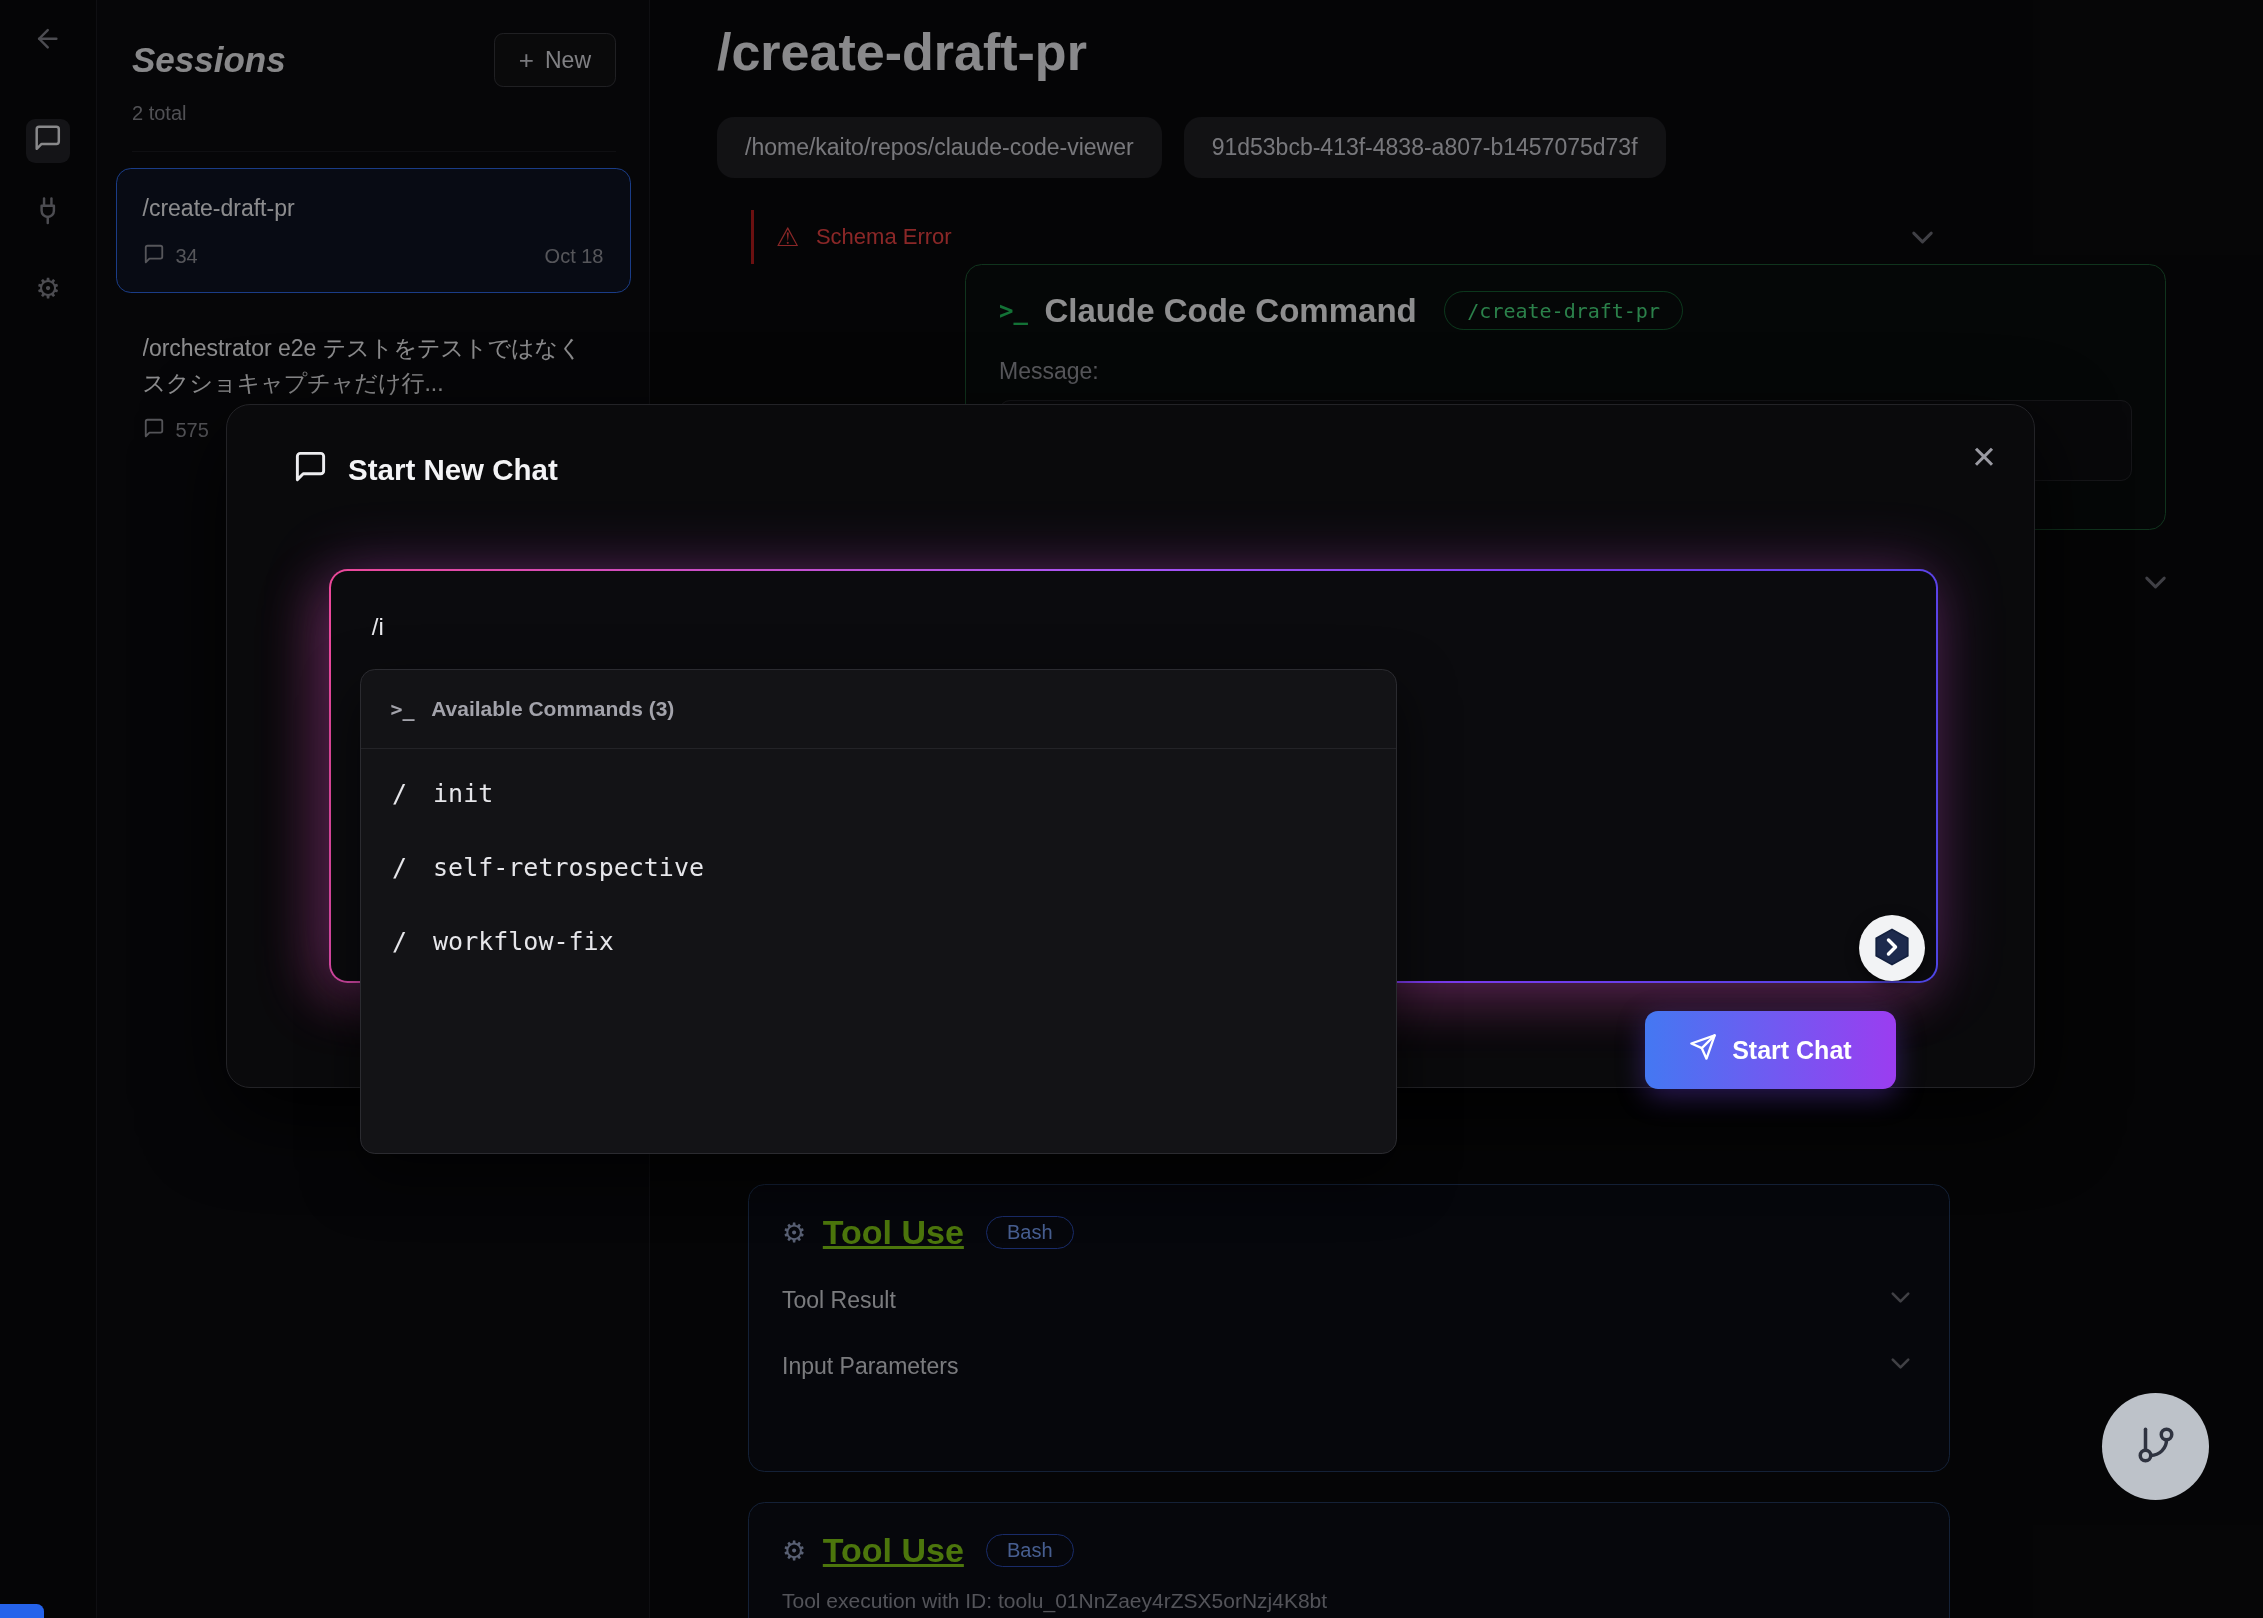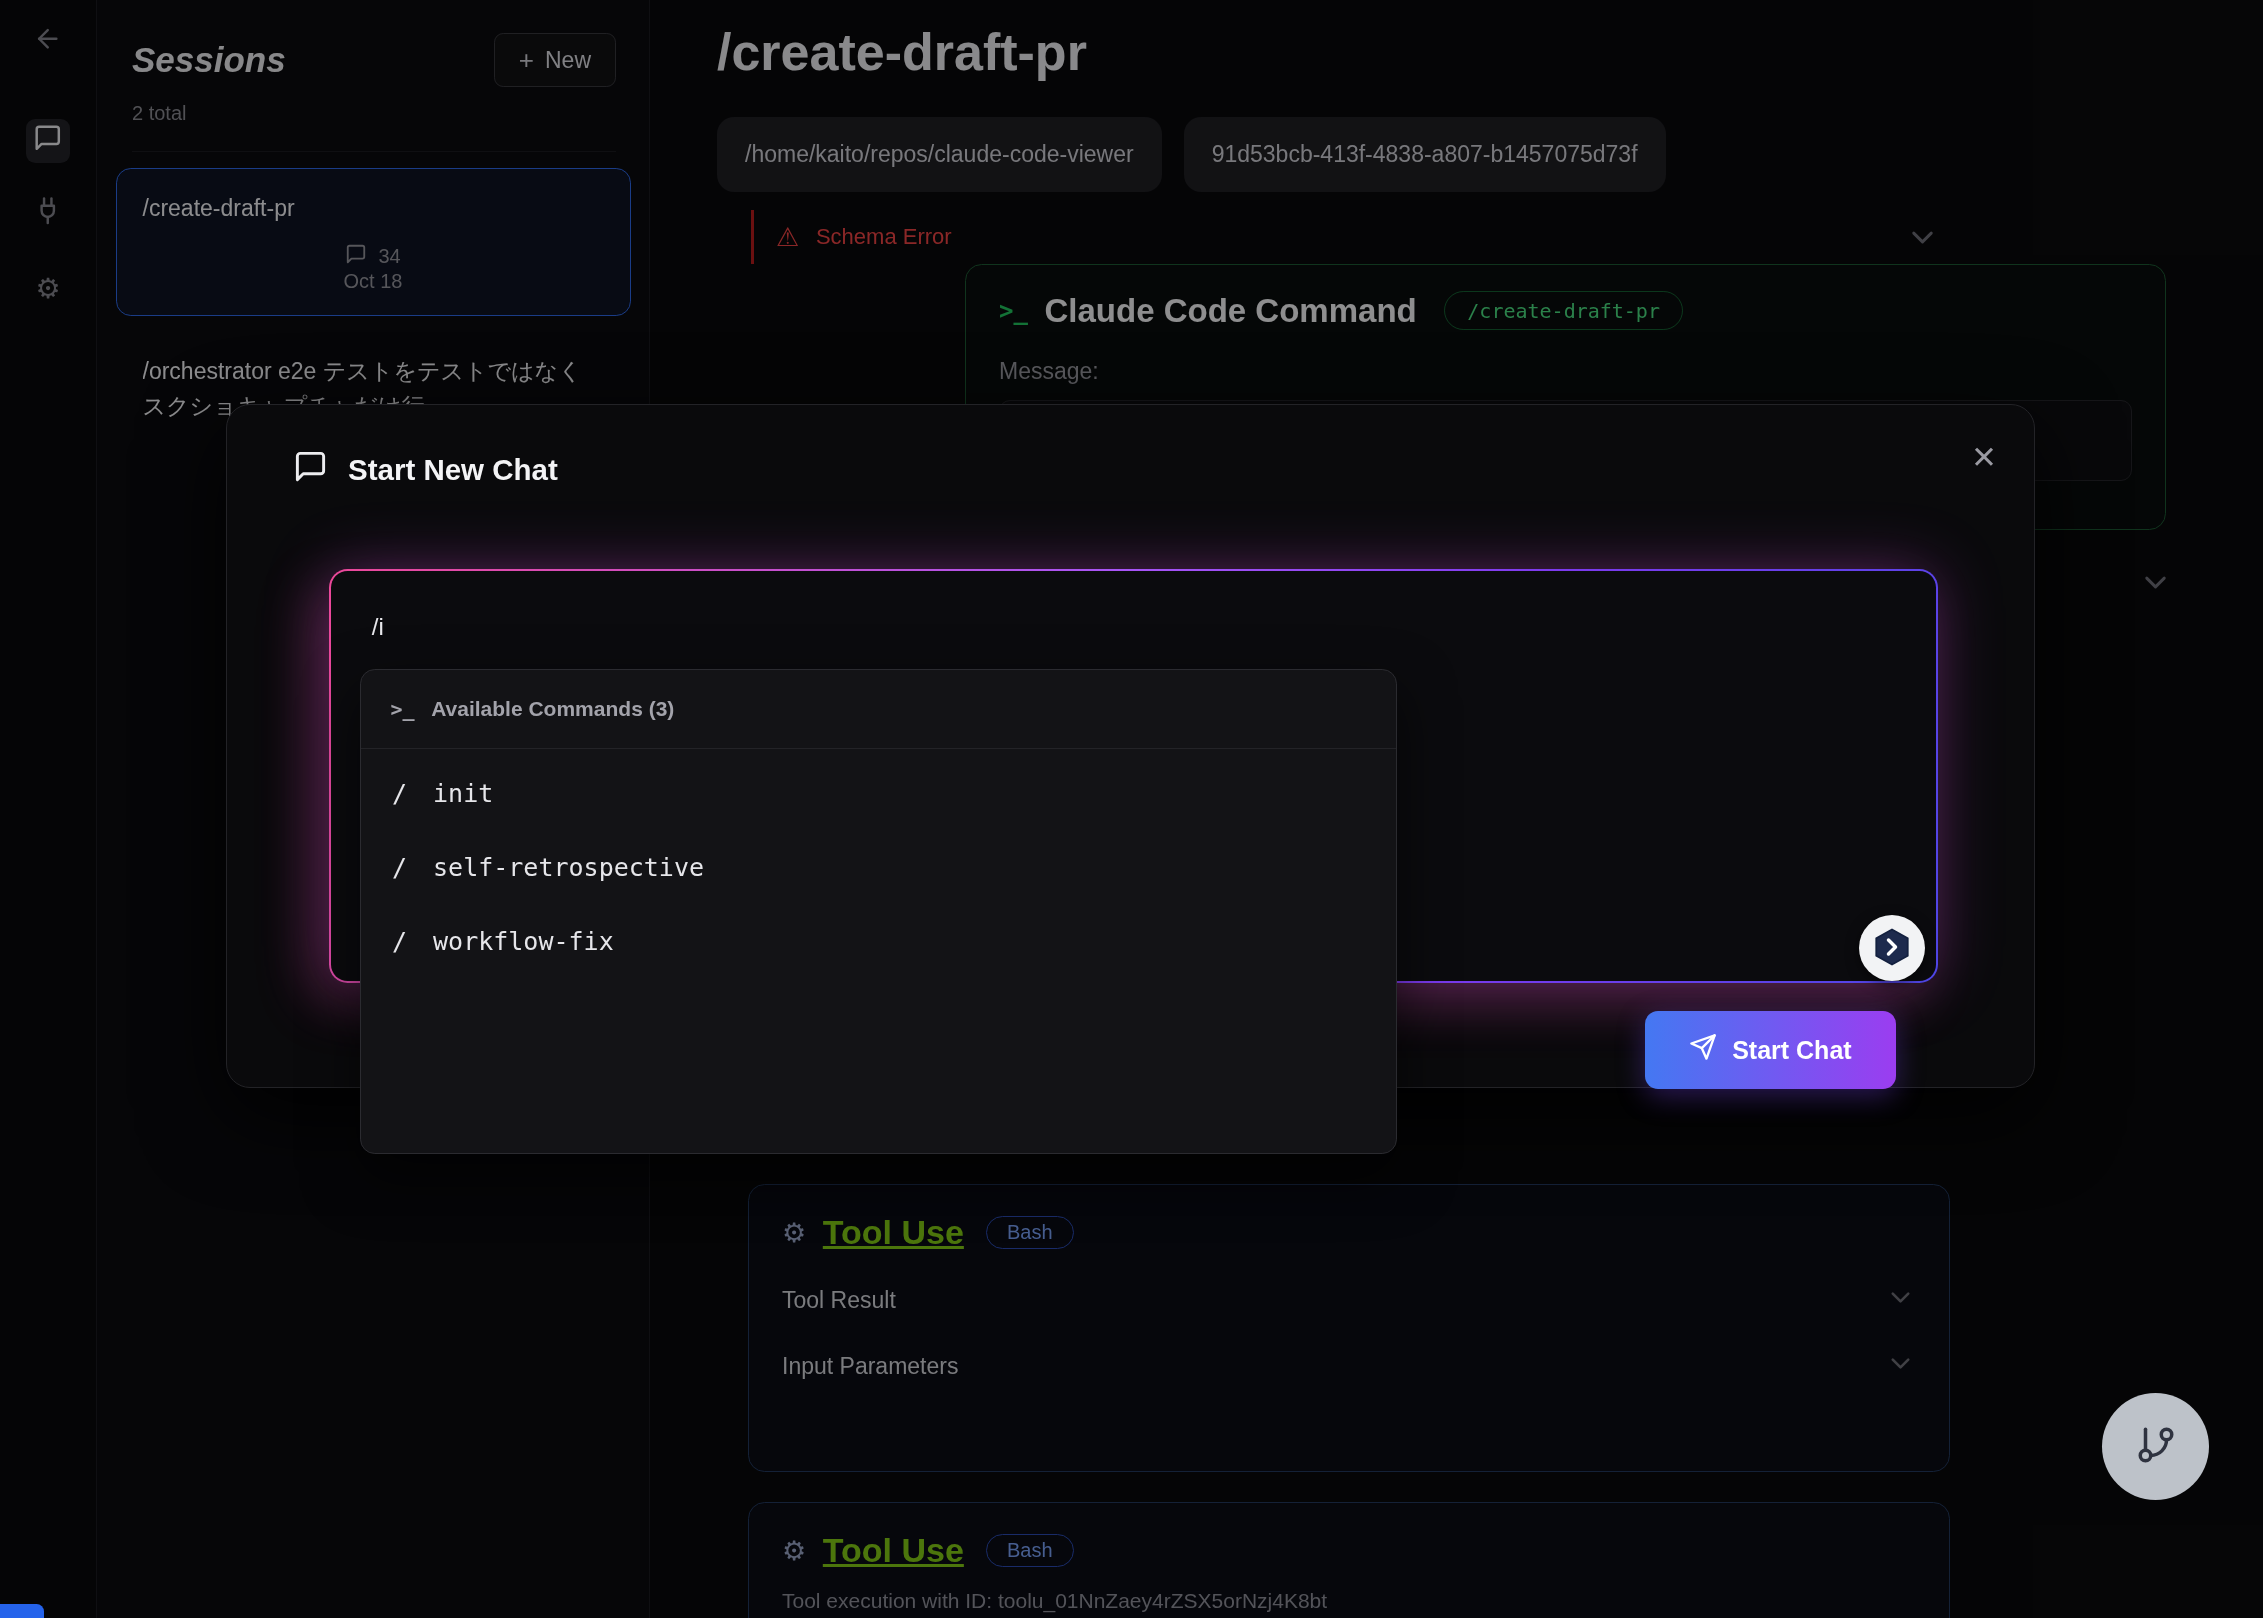--- a/index.html
+++ b/index.html
@@ -21,29 +21,29 @@
   .new-btn { display:flex; align-items:center; gap:11px; height:54px; padding:0 24px; border:0.9px solid #37373d; border-radius:9.2px; background:#121214; color:#dcdce2; font-size:23px; cursor:pointer; }
   .new-btn .plus { font-size:26px; line-height:1; color:#cfcfd6; }
   .sidebar-total { margin-top:14.8px; font-size:20px; color:#8a8a92; }
   .sidebar-divider { margin-top:26px; border-bottom:0.9px solid #1b1b1f; }
   .session-list { padding:16.6px 18.5px 0 18.5px; }
   .session-card { border-radius:14.8px; padding:22px 26px; margin-bottom:14.8px; cursor:pointer; }
   .session-card.active { border:1.8px solid #2e68e8; background:rgba(37,99,235,0.10); }
   .session-card.inactive { border:1.8px solid transparent; }
   .session-title { font-size:23px; line-height:35px; color:#f2f2f5; }
   .clamp2 { display:-webkit-box; -webkit-line-clamp:2; -webkit-box-orient:vertical; overflow:hidden; }
-  .session-meta { display:flex; align-items:center; justify-content:space-between; margin-top:16.6px; color:#94949c; font-size:20px;flex-direction:column; }
+  .session-meta { display:flex; align-items:center; justify-content:space-between; margin-top:16.6px; color:#94949c; font-size:20px; }
   .session-meta-left { display:flex; align-items:center; gap:11px; }
   .session-meta svg { width:22px; height:22px; }
 
   
   .main { position:absolute; left:650px; top:0; width:1613px; height:100%; z-index:5; }
   .page-title { position:absolute; left:67px; top:22px; font-size:52px; font-weight:800; color:#ededf0; }
   .pill-row { position:absolute; left:67px; top:117px; display:flex; gap:22px; }
-  .pill { height:75px; display:inline-flex; align-items:center; padding:14px 28px; background:#1f1f23; border-radius:17px; color:#cfcfd6; font-size:23px; }
+  .pill { height:61px; display:inline-flex; align-items:center; padding:14px 28px; background:#1f1f23; border-radius:17px; color:#cfcfd6; font-size:23px; }
   .schema-row { position:absolute; left:101px; top:210px; display:flex; align-items:center; gap:16.6px; border-left:3.7px solid #b91c1c; padding-left:22px; height:54px; color:#ef4444; font-size:22px; }
   .warn { font-size:26px; color:#ef4444; }
   .chev { color:#6f6f78; background:none; border:none; cursor:pointer; }
   .chev svg { width:35px; height:35px; }
   .schema-chev { position:absolute; left:1255px; top:220px; }
   .section-chev { position:absolute; left:1488px; top:565px; }
 
   .cmd-card { position:absolute; left:315px; top:264px; width:1201px; height:266px; border:0.9px solid #1d5b33; border-radius:16.6px; background:rgba(20,83,45,0.05); padding:26px 33px; }
   .cmd-head { display:flex; align-items:center; gap:16.6px; }
   .prompt-ico { font-family:"DejaVu Sans Mono", monospace; font-weight:700; font-size:24px; color:#22c55e; }

